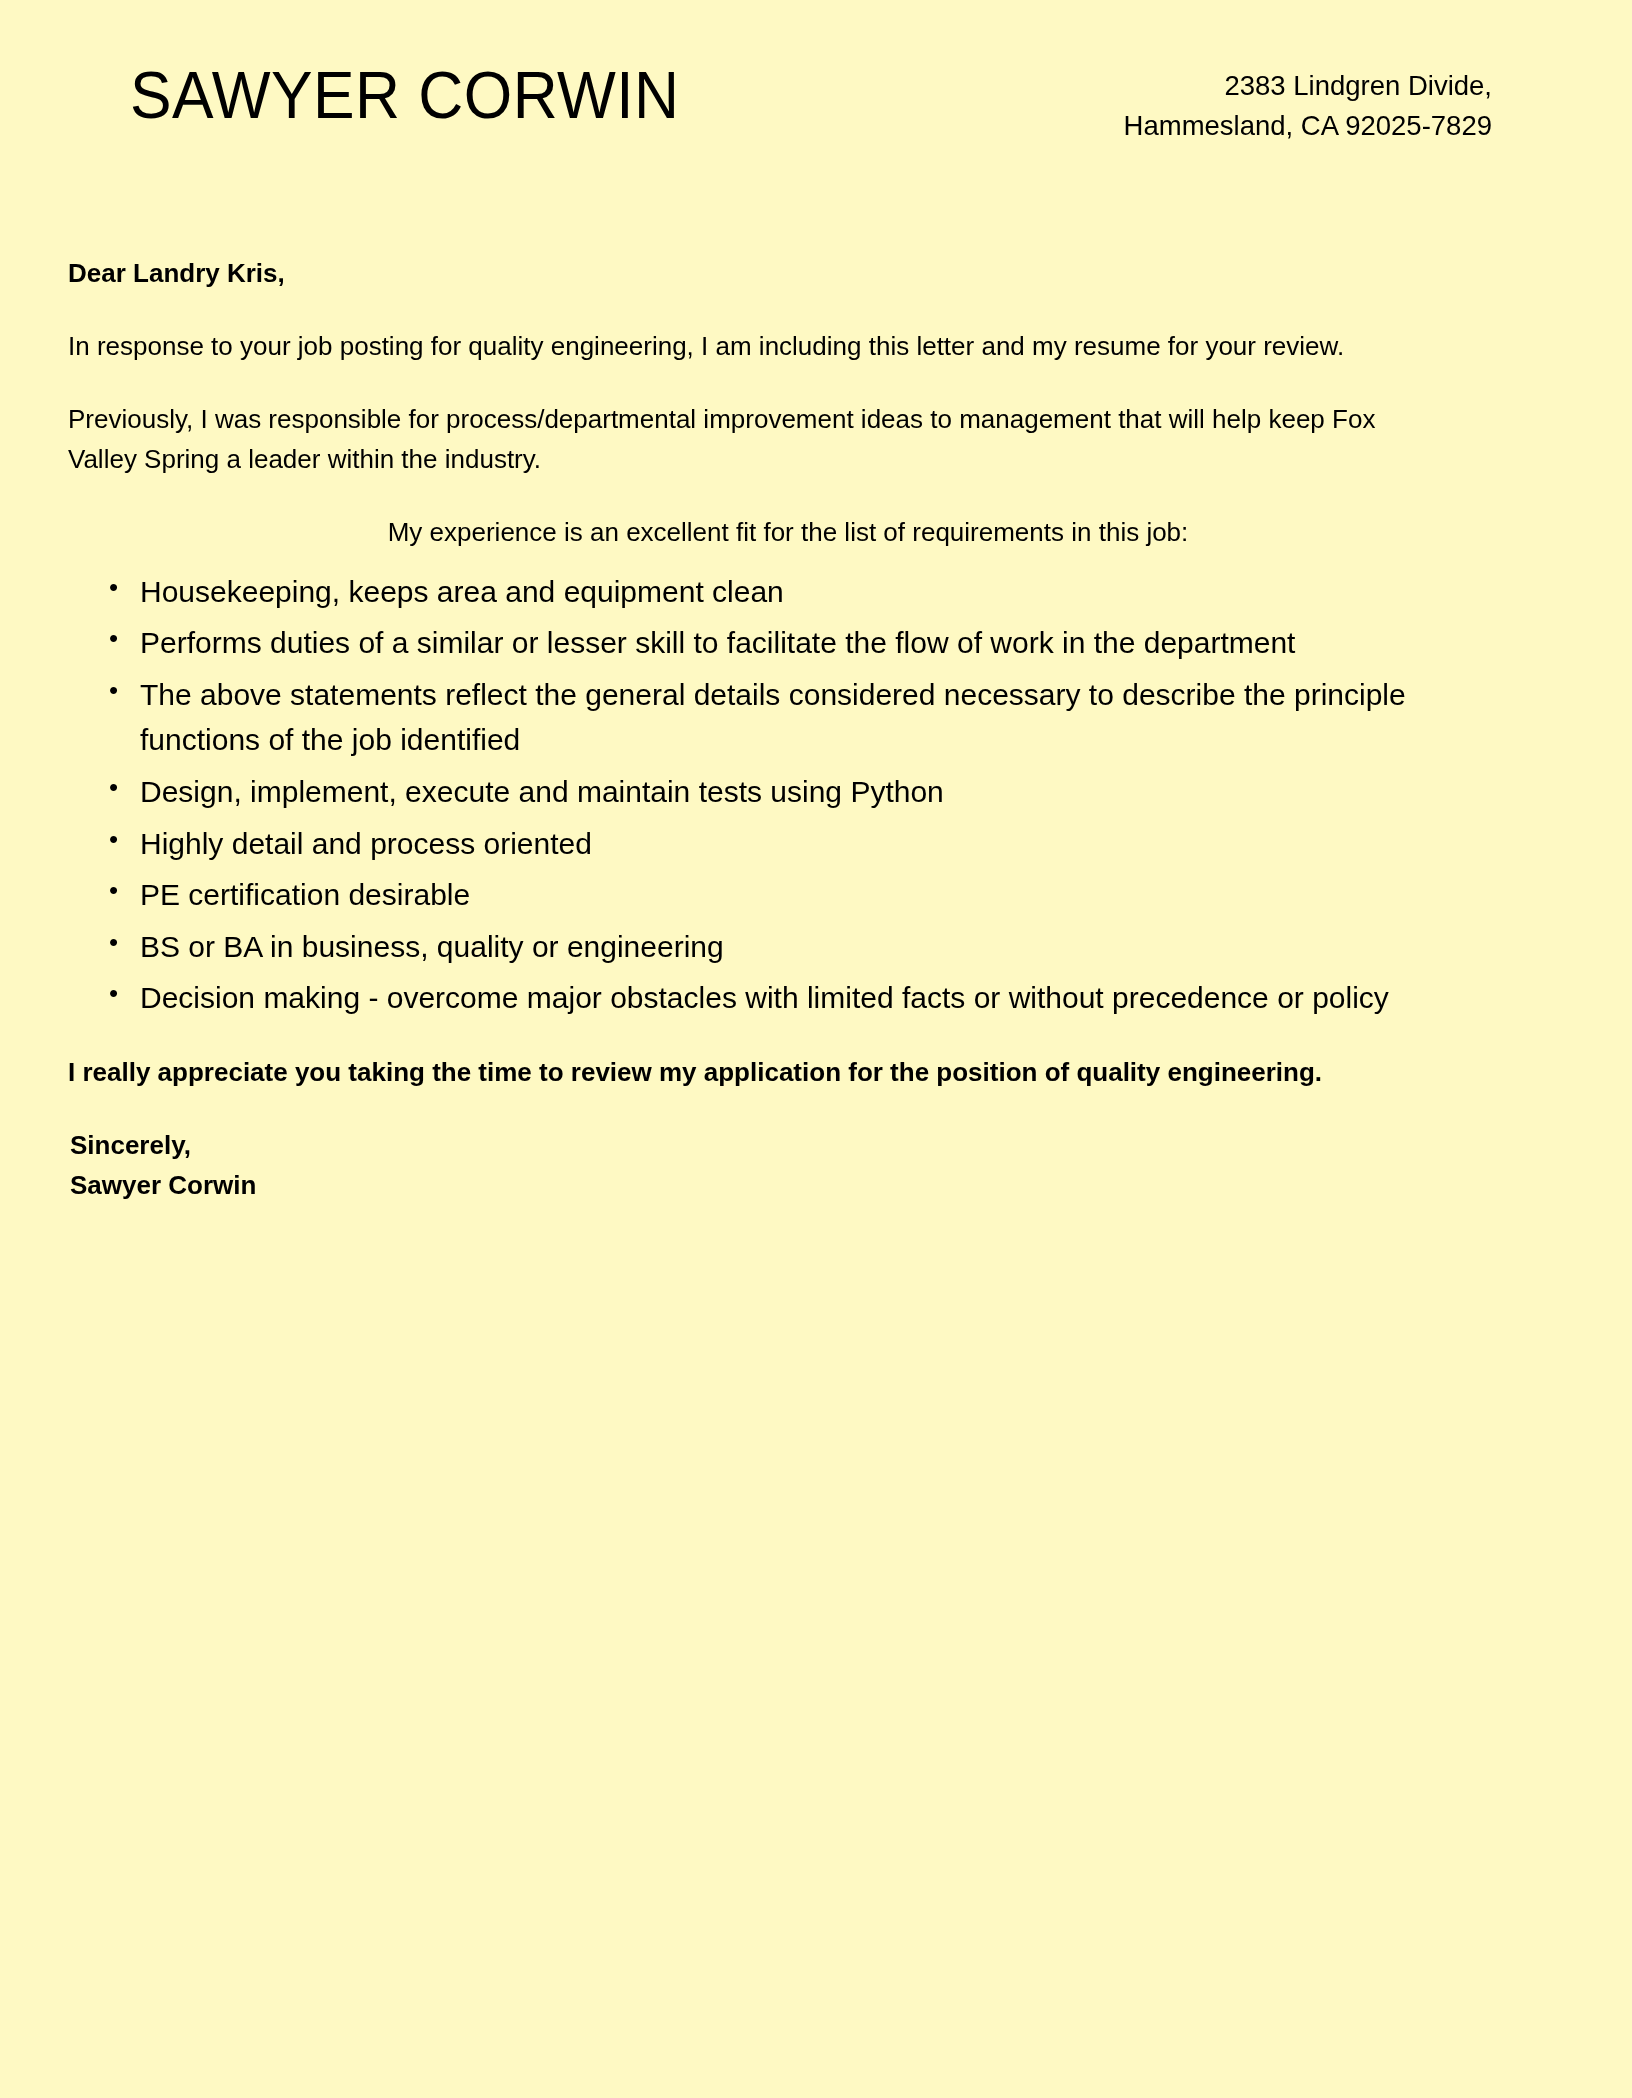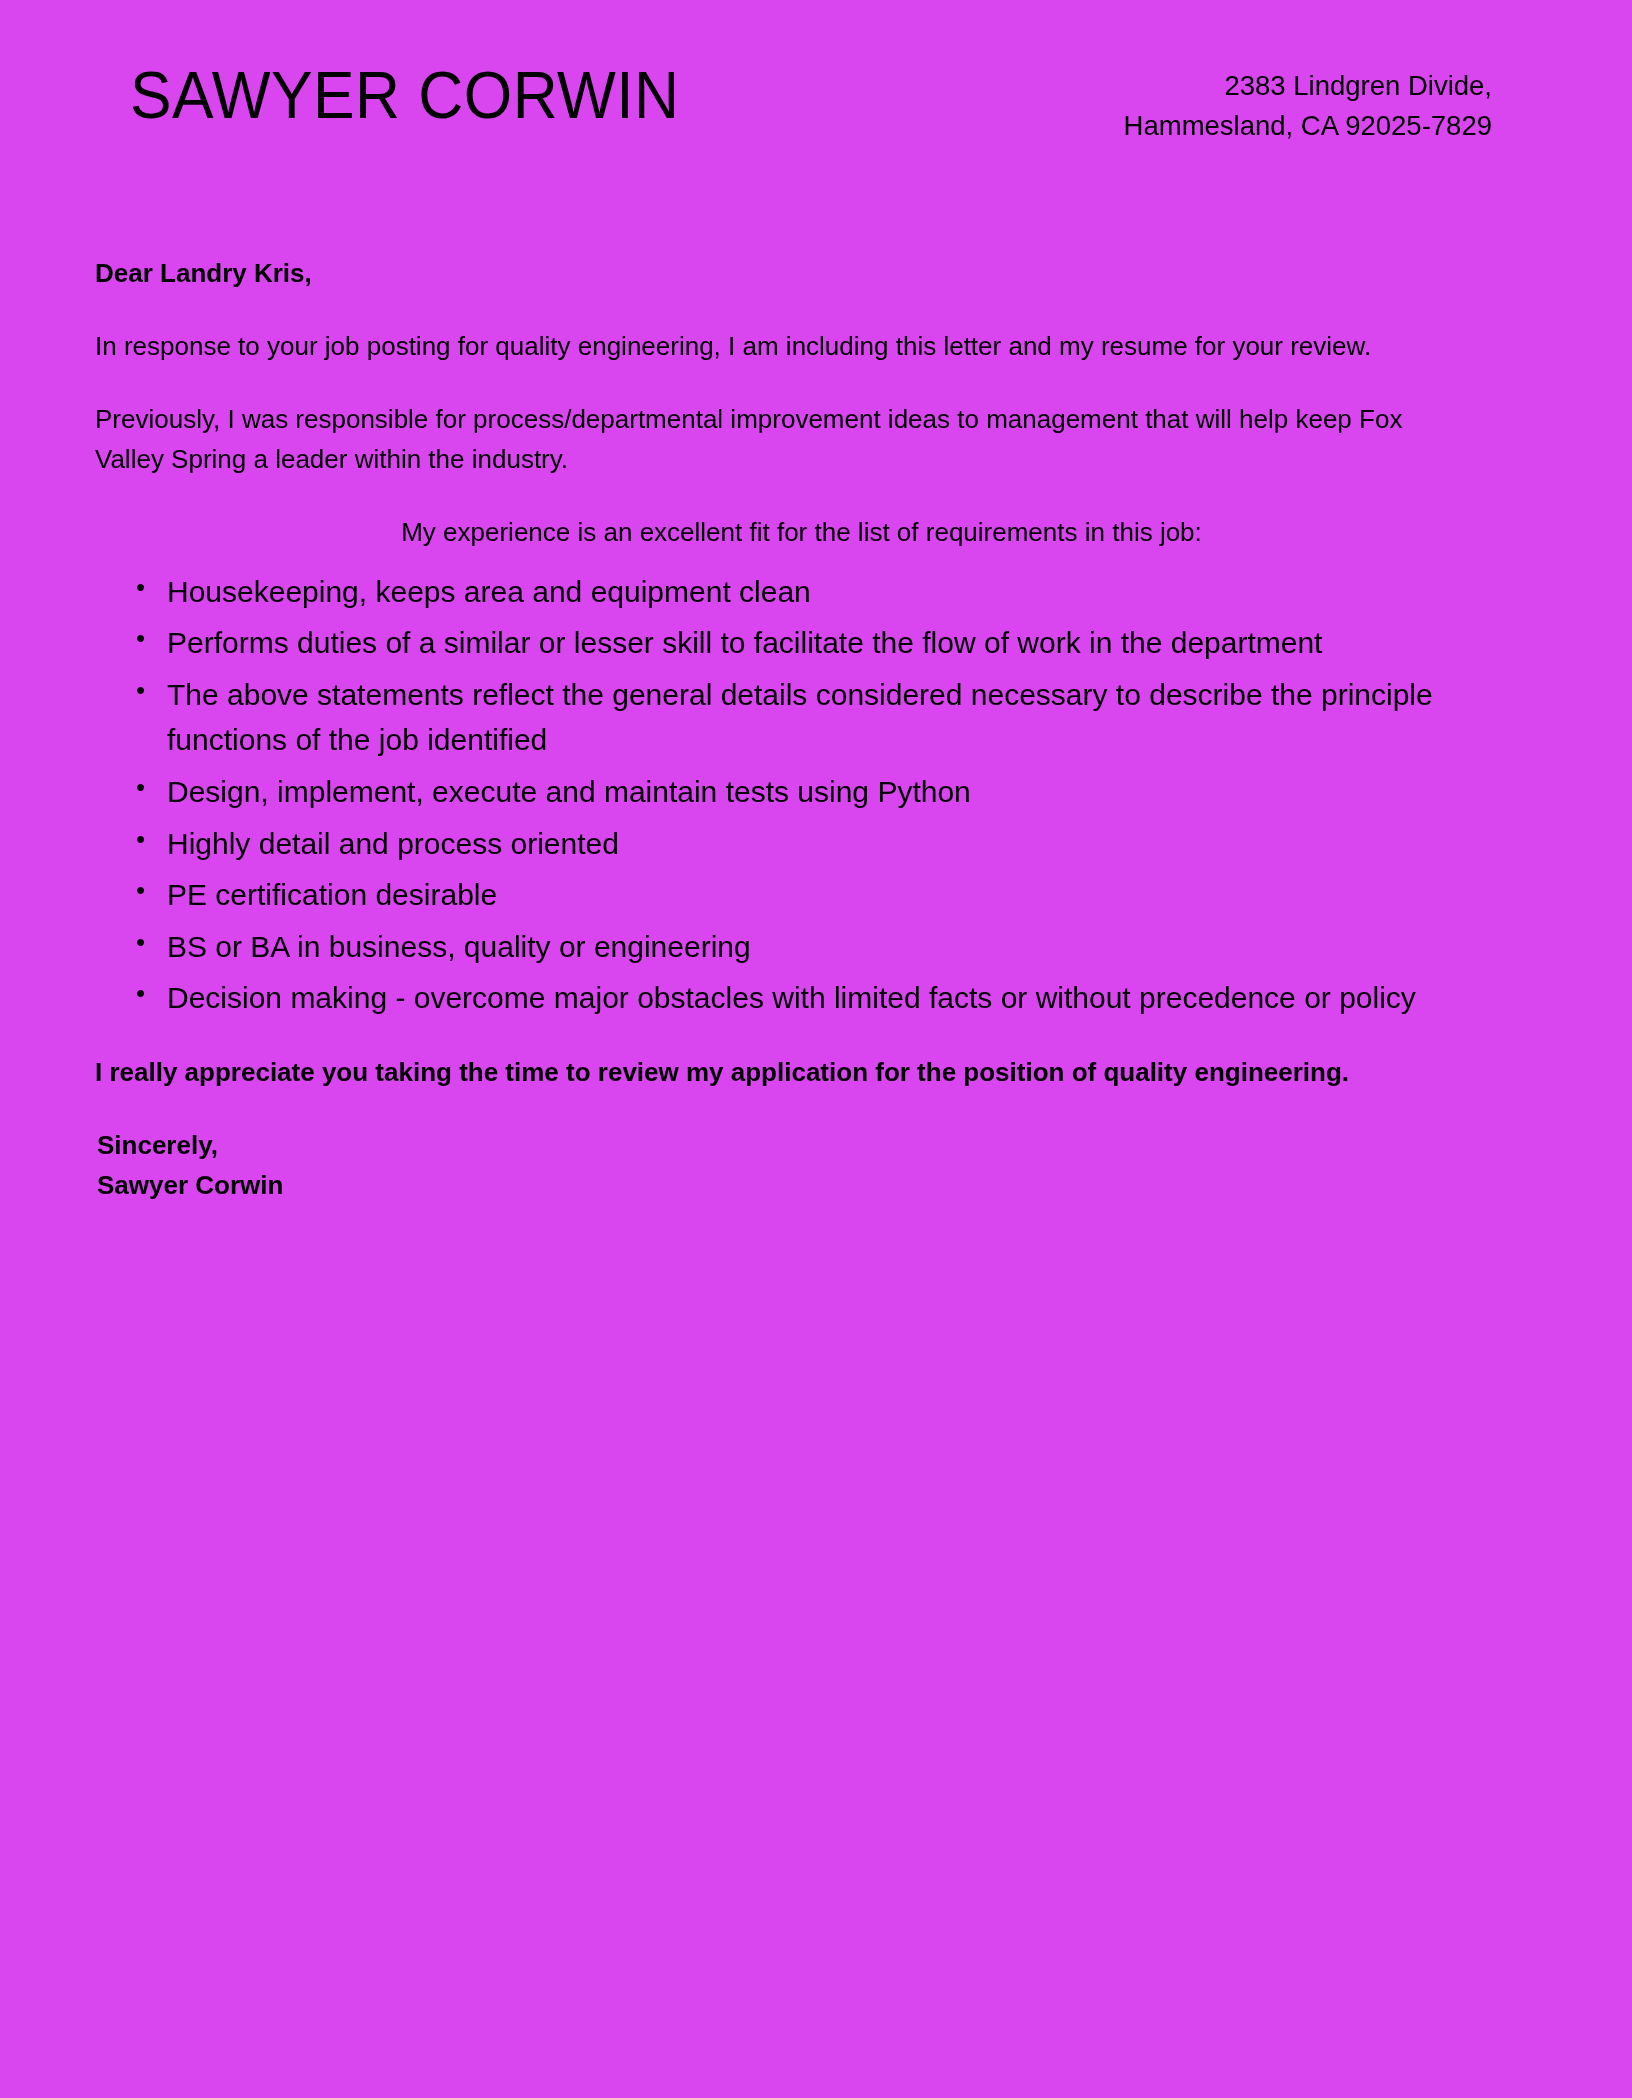--- a/index.html
+++ b/index.html
@@ -12,21 +12,21 @@
     height: 2098px;
     font-family: "Liberation Sans", sans-serif;
     color: #000000;
     -webkit-font-smoothing: antialiased;
   }
 
   .page {
     position: relative;
     width: 1632px;
     height: 2098px;
-    background: #d946ef;
+    background: #fef9c3;
     box-sizing: border-box;
     padding: 0;
     overflow: hidden;
   }
 
   
   .header {
     display: flex;
     align-items: flex-start;
     justify-content: space-between;
@@ -51,21 +51,21 @@
     font-size: 27.5px;
     line-height: 1.47;
     font-weight: 400;
     padding-top: 14px;
     white-space: nowrap;
   }
   .address div { margin: 0; }
 
   
   .letter-body {
-    padding: 0 132px 0 95px;
+    padding: 0 132px 0 68px;
     margin-top: 108px;
   }
 
   .salutation {
     font-size: 26px;
     font-weight: 700;
     line-height: 1.45;
     margin: 0 0 34px 0;
   }
 

